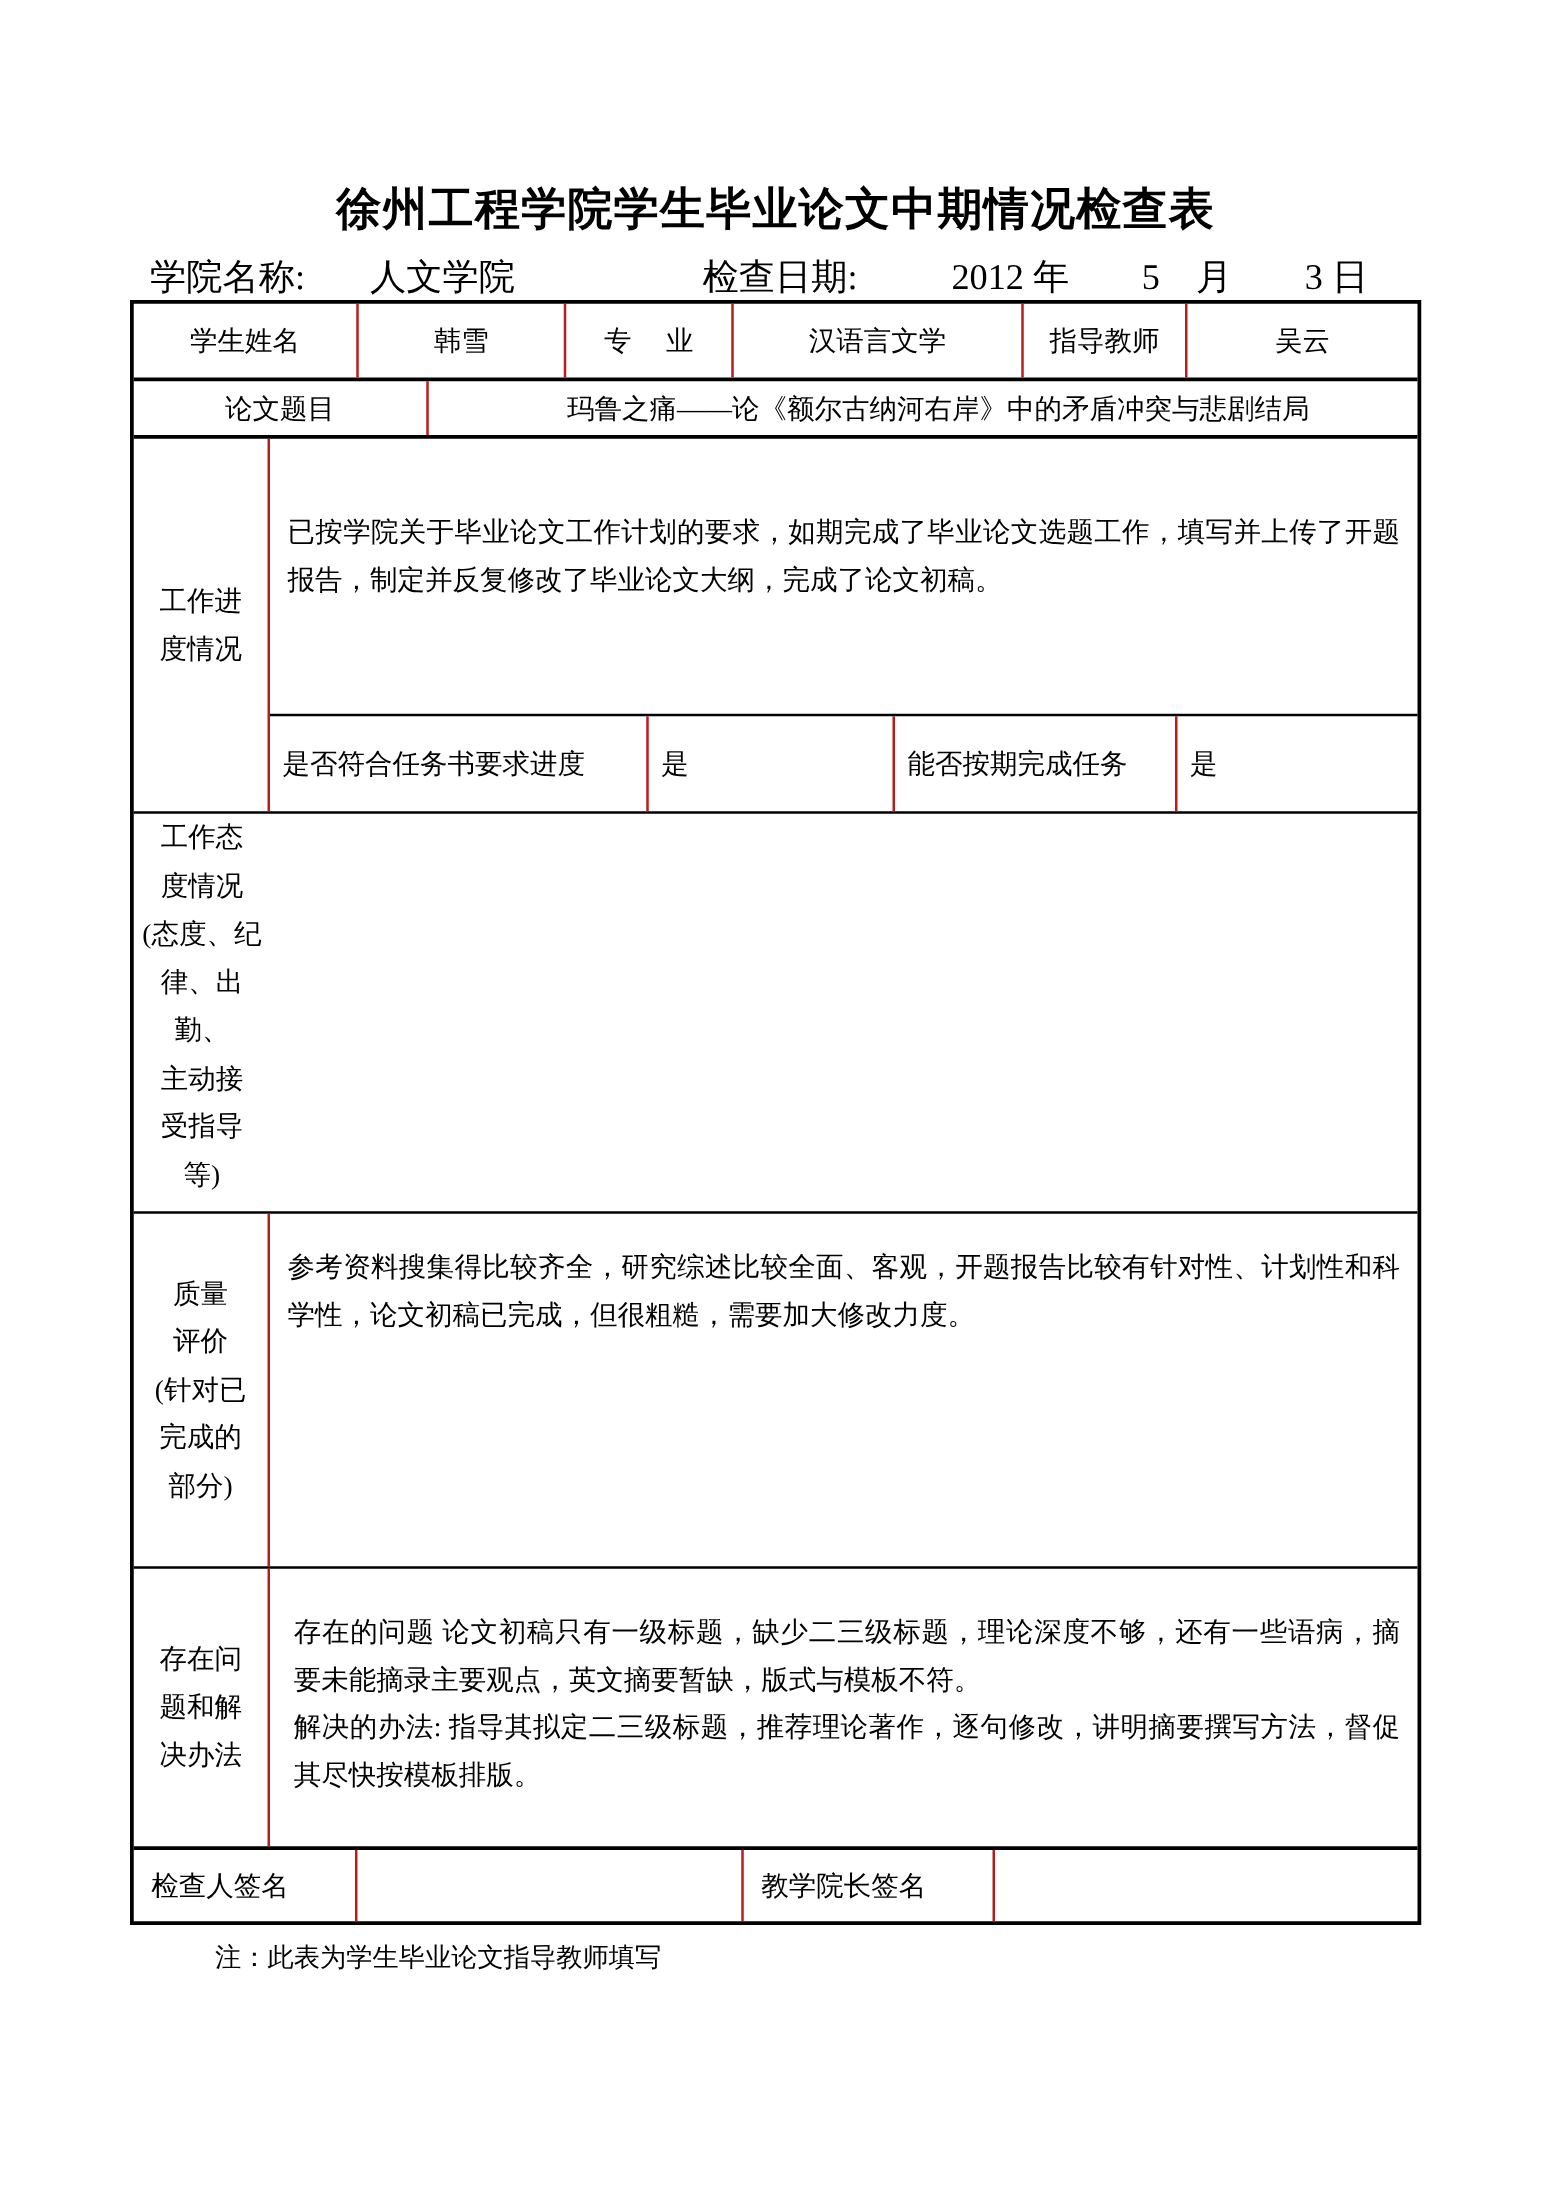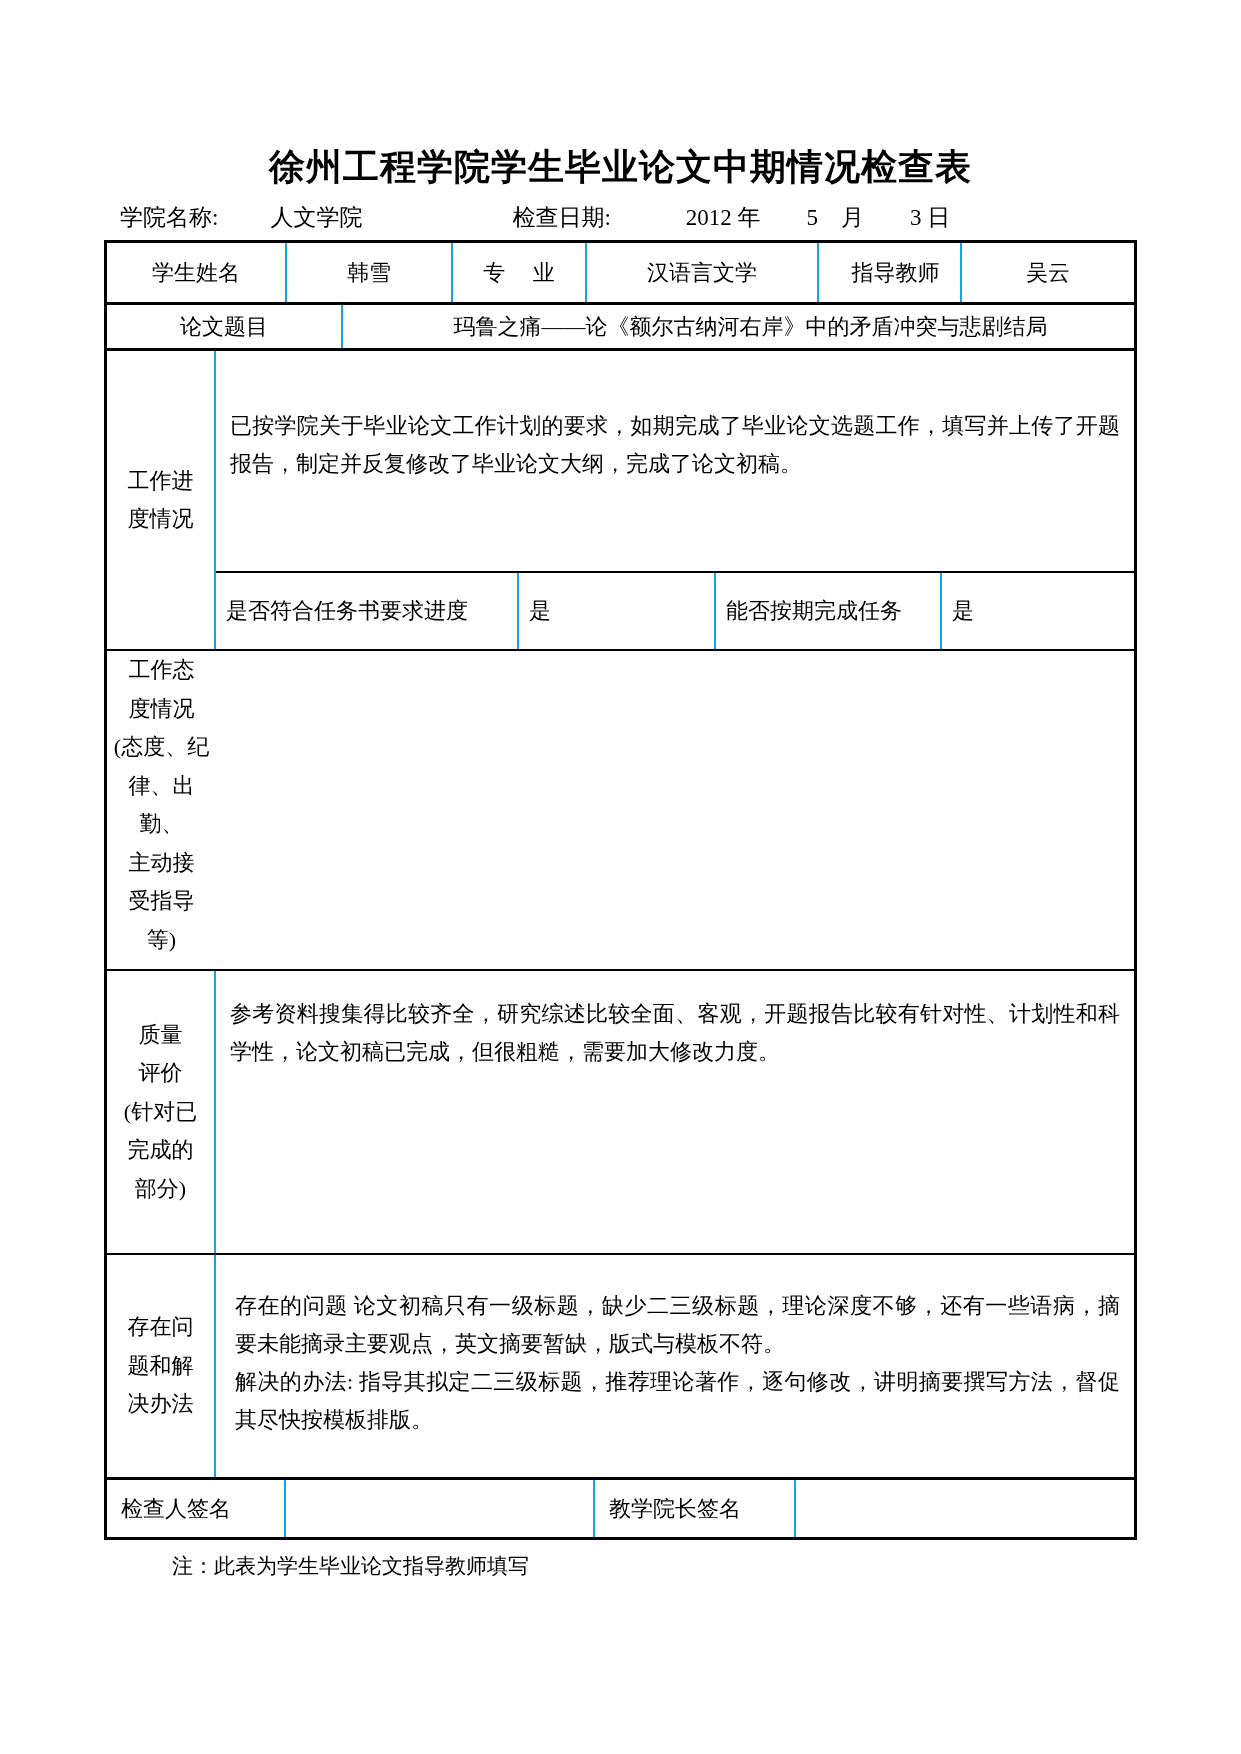--- a/index.html
+++ b/index.html
@@ -12,47 +12,47 @@
     font-family:"Liberation Serif","DejaVu Serif",serif;
     overflow:hidden;
   }
   .title {
     position:absolute; top:143px; left:0; width:100%;
     margin:0; text-align:center;
     font-size:36px; font-weight:bold; letter-spacing:1px;
   }
   .info-line {
     position:absolute; top:202px; left:104px; width:1033px;
-    font-size:23px; display:flex; align-items:baseline; white-space:pre;
+    font-size:29px; display:flex; align-items:baseline; white-space:pre;
   }
   .info-college-label { margin-left:16px; }
   .info-college-value { margin-left:52px; }
   .info-date-label    { margin-left:150px; }
   .info-date-value    { margin-left:75px; }
 
   .doc-table {
     position:absolute; top:240px; left:104px; width:1033px;
     border:3px solid #000; box-sizing:border-box;
     font-size:22px; line-height:1.35;
   }
   .t-row { display:flex; align-items:stretch; box-sizing:border-box; border-bottom:2px solid #000; }
   .t-row:last-child { border-bottom:none; }
   .r-student, .r-title, .r-problems { border-bottom-width:3px; }
 
   .c {
-    box-sizing:border-box; border-right:2px solid #0ea5e9;
+    box-sizing:border-box; border-right:2px solid #b91c1c;
     display:flex; align-items:center; justify-content:center;
     text-align:center;
   }
   .c:last-child, .cell-last { border-right:none !important; }
   .flex1 { flex:1 1 auto; }
 
   
   .w1{width:180px;} .w2{width:166px;} .w3{width:134px;}
-  .w4{width:232px;} .w5{width:131px;margin-left:12px;}
+  .w4{width:232px;} .w5{width:131px;}
   .r-student { height:62px; }
 
   
   .r-title { height:46px;gap:24px; }
   .wt { width:236px; }
 
   
   .side-label {
     width:109px; white-space:pre-line; line-height:1.75;
     flex-shrink:0;

